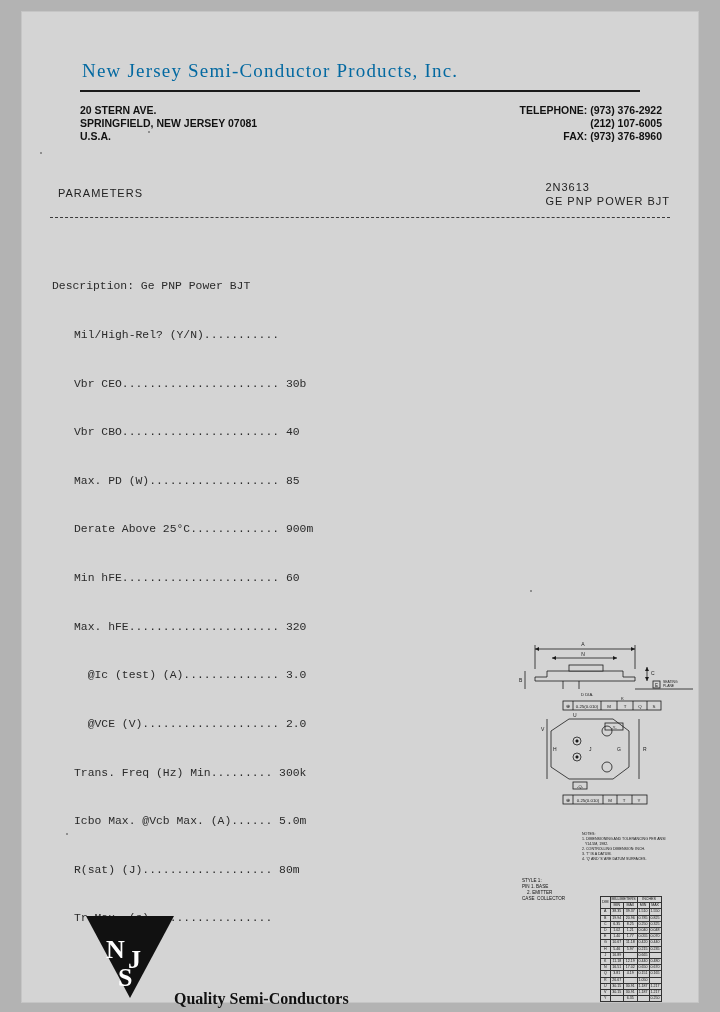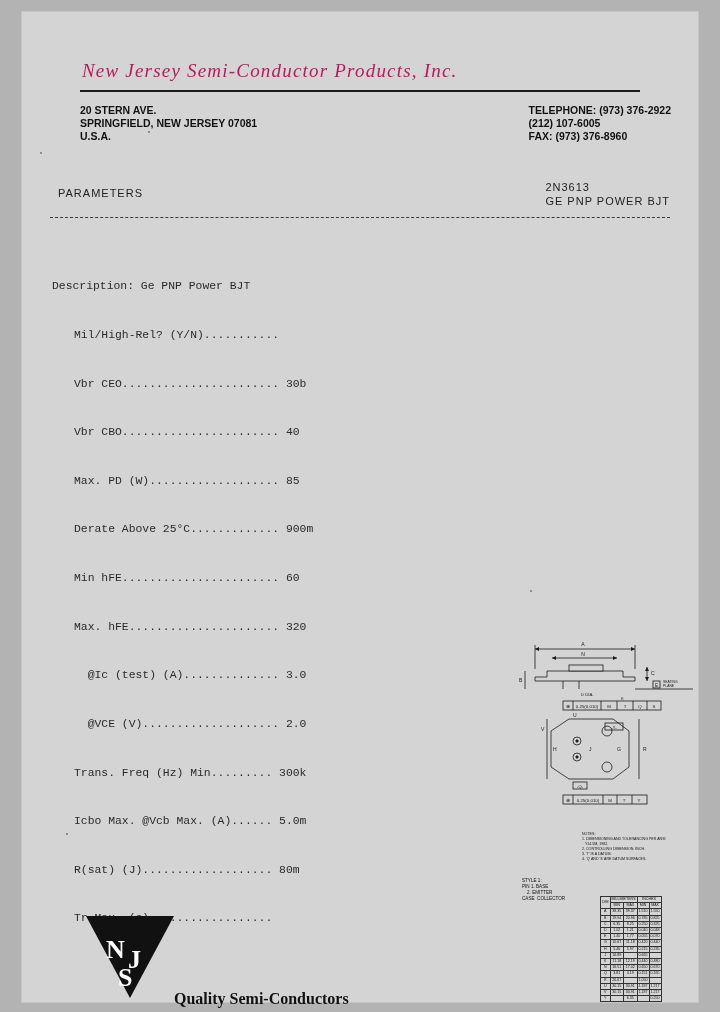--- a/index.html
+++ b/index.html
@@ -14,35 +14,34 @@
     position:absolute;
     left:22px;top:12px;
     width:676px;height:990px;
     background:#d4d4d4;
     box-shadow:0 0 0 1px #c5c5c5;
   }
   
   .company{
     position:absolute;left:60px;top:48px;width:560px;
     font-family:"Liberation Serif",serif;
-    font-style:italic;
     font-size:19px;
-    color:#be185d;
+    color:#0369a1;
     letter-spacing:1.2px;
     white-space:nowrap;
   }
   .hrule1{
     position:absolute;left:58px;top:78px;width:560px;height:2px;background:#1a1a1a;
   }
   .addr{
     position:absolute;left:58px;top:92px;
     font-size:10.5px;font-weight:bold;color:#111;line-height:13px;
   }
   .phones{
-    position:absolute;right:27px;top:92px;
+    position:absolute;right:36px;top:92px;text-align:right;
     font-size:10.5px;font-weight:bold;color:#111;line-height:13px;
   }
   
   .params-label{
     position:absolute;left:36px;top:175px;
     font-size:11px;color:#222;letter-spacing:1px;
   }
   .part-no{
     position:absolute;right:28px;top:168px;
     font-size:11px;color:#222;letter-spacing:1px;line-height:14px;

